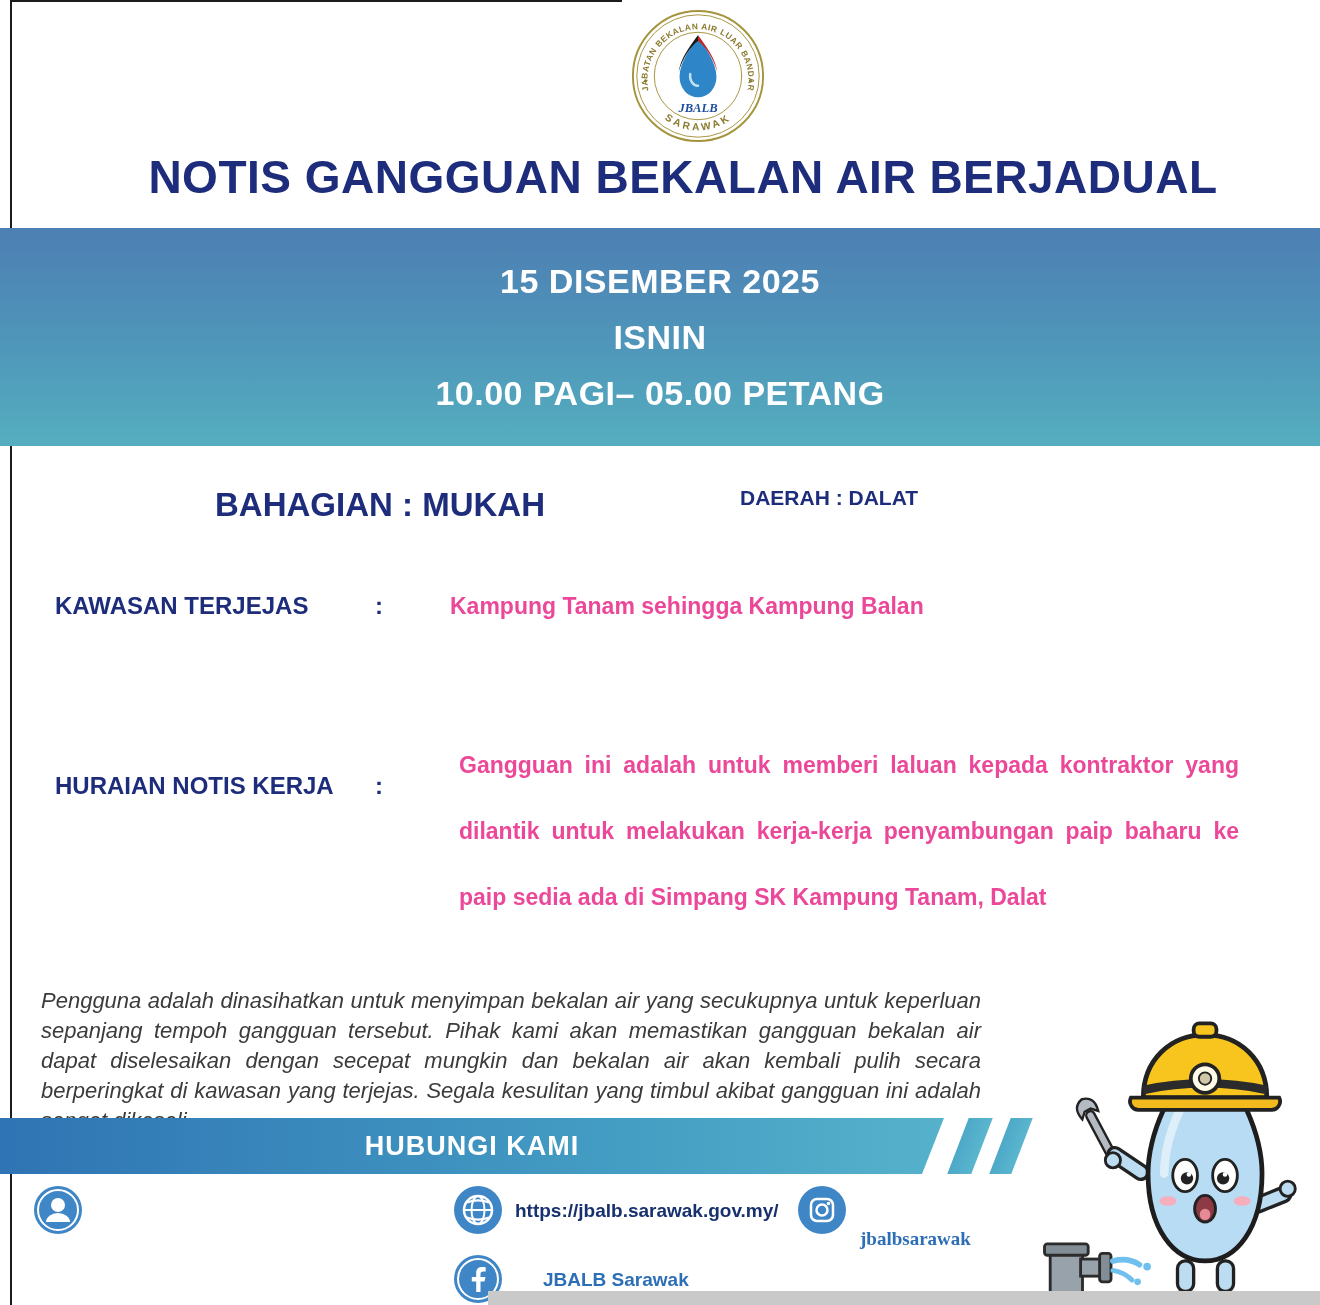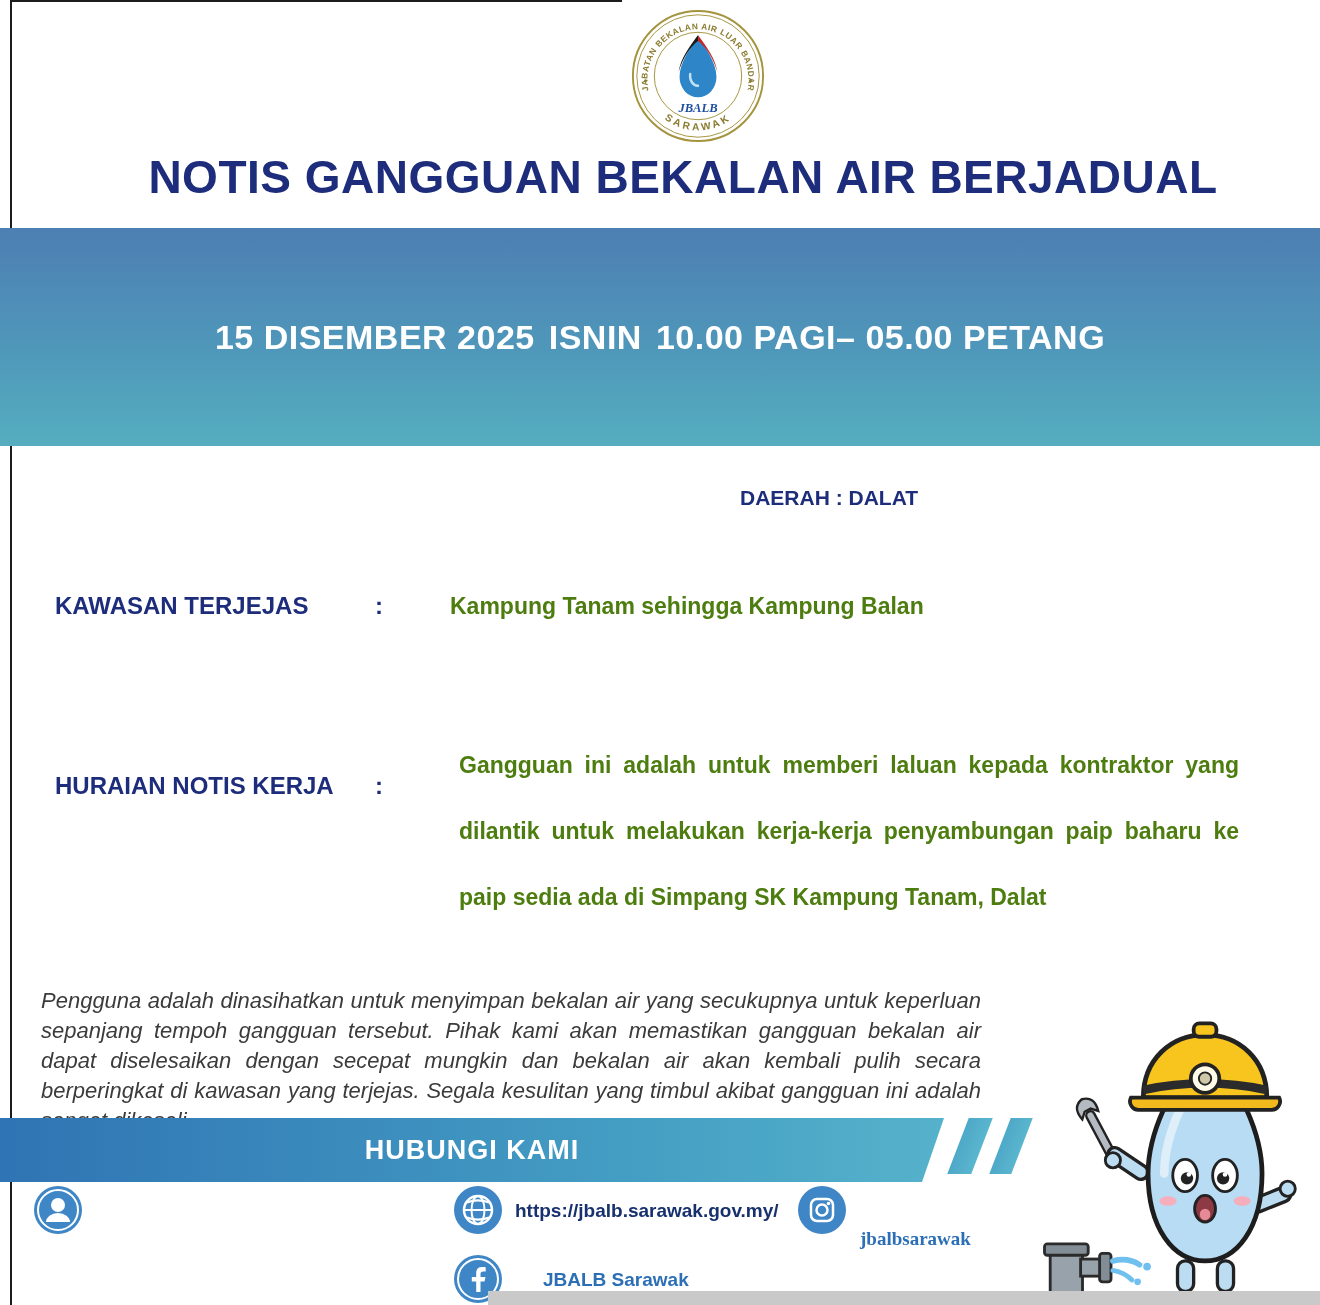--- a/index.html
+++ b/index.html
@@ -18,46 +18,46 @@
   .logo { left:630px; top:8px; width:136px; height:136px; }
 
   .title {
     left:0; top:150px; width:1366px; margin:0; text-align:center;
     font-size:46px; font-weight:bold; letter-spacing:0.5px; color:#1d2d7c;
   }
 
   .banner {
     left:0; top:228px; width:1320px; height:218px;
     background:linear-gradient(180deg,#4d7fb3 0%, #4f97ba 55%, #55aebf 100%);
-    display:flex; flex-direction:row; align-items:center; justify-content:center;
+    display:flex; flex-direction:column; align-items:center; justify-content:center;
     gap:14px;
   }
   .b-line { color:#ffffff; font-size:34px; font-weight:bold; letter-spacing:0.5px; line-height:42px; }
 
   .region-bahagian { left:215px; top:486px; font-size:33px; font-weight:bold; color:#1d2d7c; }
   .region-daerah   { left:740px; top:486px; font-size:21px; font-weight:bold; color:#1d2d7c; }
 
   .lbl { font-size:24px; font-weight:bold; color:#1d2d7c; }
-  .val { font-size:23px; font-weight:bold; color:#4d7c0f; }
+  .val { font-size:23px; font-weight:bold; color:#ec4899; }
   .kaw-lbl   { left:55px;  top:592px; }
   .kaw-colon { left:375px; top:592px; }
   .kaw-val   { left:450px; top:593px; }
   .hur-lbl   { left:55px;  top:772px; }
   .hur-colon { left:375px; top:772px; }
   .hur-val   { left:459px; top:732px; width:780px; line-height:66px; text-align:justify; }
 
   .advisory {
     left:35px; top:980px; width:940px; margin:6px;
     font-size:22px; font-style:italic; color:#3b3b3b; line-height:30px; text-align:justify;
   }
 
   .mascot { left:1035px; top:970px; width:285px; height:333px; }
 
   .contact-banner {
-    left:0; top:1118px; width:944px; height:64px;
+    left:0; top:1118px; width:944px; height:56px;
     background:linear-gradient(90deg,#2f74b4 0%, #45a0c4 70%, #56b2cb 100%);
     clip-path:polygon(0 0, 100% 0, calc(100% - 22px) 100%, 0 100%);
     display:flex; align-items:center; justify-content:center;
   }
   .contact-banner span { color:#ffffff; font-size:27px; font-weight:bold; letter-spacing:1px; }
   .stripe { top:1118px; height:56px; transform:skewX(-21deg); background:linear-gradient(90deg,#4ea8c8,#5ab6ce); }
   .s1 { left:958px; width:24px; }
   .s2 { left:1000px; width:22px; }
 
   .c-icon { width:50px; height:50px; }
@@ -108,20 +108,21 @@
   </div>
 
   <h1 class="title abs">NOTIS GANGGUAN BEKALAN AIR BERJADUAL</h1>
 
   <div class="banner abs">
     <div class="b-line">15 DISEMBER 2025</div>
     <div class="b-line">ISNIN</div>
     <div class="b-line">10.00 PAGI– 05.00 PETANG</div>
   </div>
 
+  <div class="region-bahagian abs">BAHAGIAN : MUKAH</div>
   <div class="region-daerah abs">DAERAH : DALAT</div>
 
   <div class="lbl kaw-lbl abs">KAWASAN TERJEJAS</div>
   <div class="lbl kaw-colon abs">:</div>
   <div class="val kaw-val abs">Kampung Tanam sehingga Kampung Balan</div>
 
   <div class="lbl hur-lbl abs">HURAIAN NOTIS KERJA</div>
   <div class="lbl hur-colon abs">:</div>
   <div class="val hur-val abs">Gangguan ini adalah untuk memberi laluan kepada kontraktor yang dilantik untuk melakukan kerja-kerja penyambungan paip baharu ke paip sedia ada di Simpang SK Kampung Tanam, Dalat</div>
 

